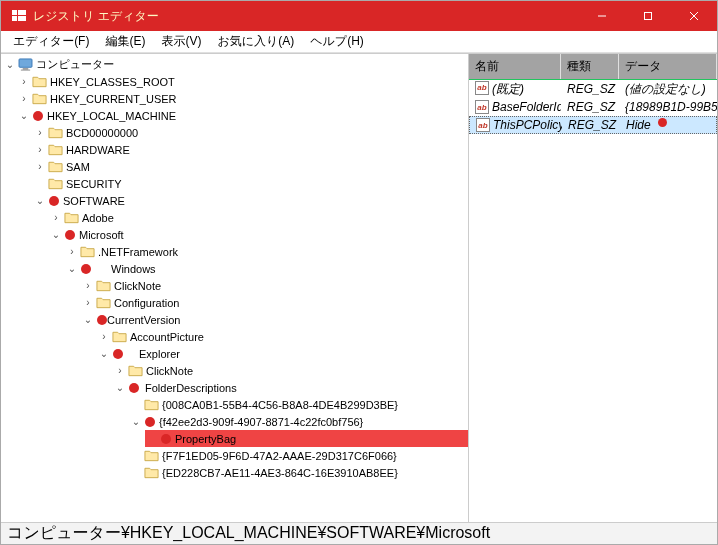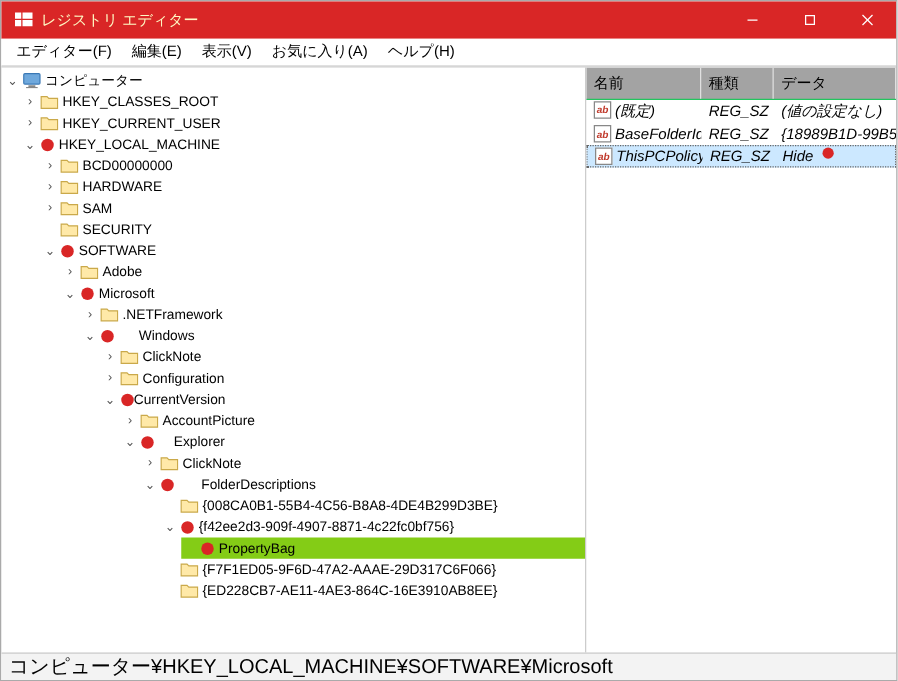--- a/index.html
+++ b/index.html
@@ -112,21 +112,21 @@
     font-size: 16px;
     background: #f3f3f3;
   }
   
   .tree { white-space: nowrap; }
   .node { display: block; }
   .node-row {
     display: flex; align-items: center; height: 17px;
     cursor: pointer;
   }
-  .node-row.selected { background: #84cc16; }
+  .node-row.selected { background: #ef4444; }
   .expander {
     width: 14px; text-align: center; color: #555;
     font-size: 10px; user-select: none;
     flex-shrink: 0;
   }
   .node-icon {
     width: 16px; height: 14px;
     display: inline-flex; align-items: center; justify-content: center;
     flex-shrink: 0; margin-right: 3px;
   }
@@ -389,21 +389,21 @@
                                           </svg>
                                         </span>
                                         <span class="node-label">ClickNote</span>
                                       </div>
                                     </div>
 
                       <div class="node">
                                       <div class="node-row">
                         <span class="expander">⌄</span>
                         <span class="marker"></span>
-                        <span class="node-label" style="margin-left:22px;">FolderDescriptions</span>
+                        <span class="node-label" style="margin-left:6px;">FolderDescriptions</span>
                       </div>
                       <div class="children">
                         <div class="node">
                                           <div class="node-row">
                                             <span class="expander"></span>
                                             <span class="node-icon folder-icon">
                                               <svg viewBox="0 0 16 13">
                                                 <path d="M1 2h5l1.5 1.5H15V12H1z" fill="#ffe9a8" stroke="#caa94a"></path>
                                               </svg>
                                             </span>

